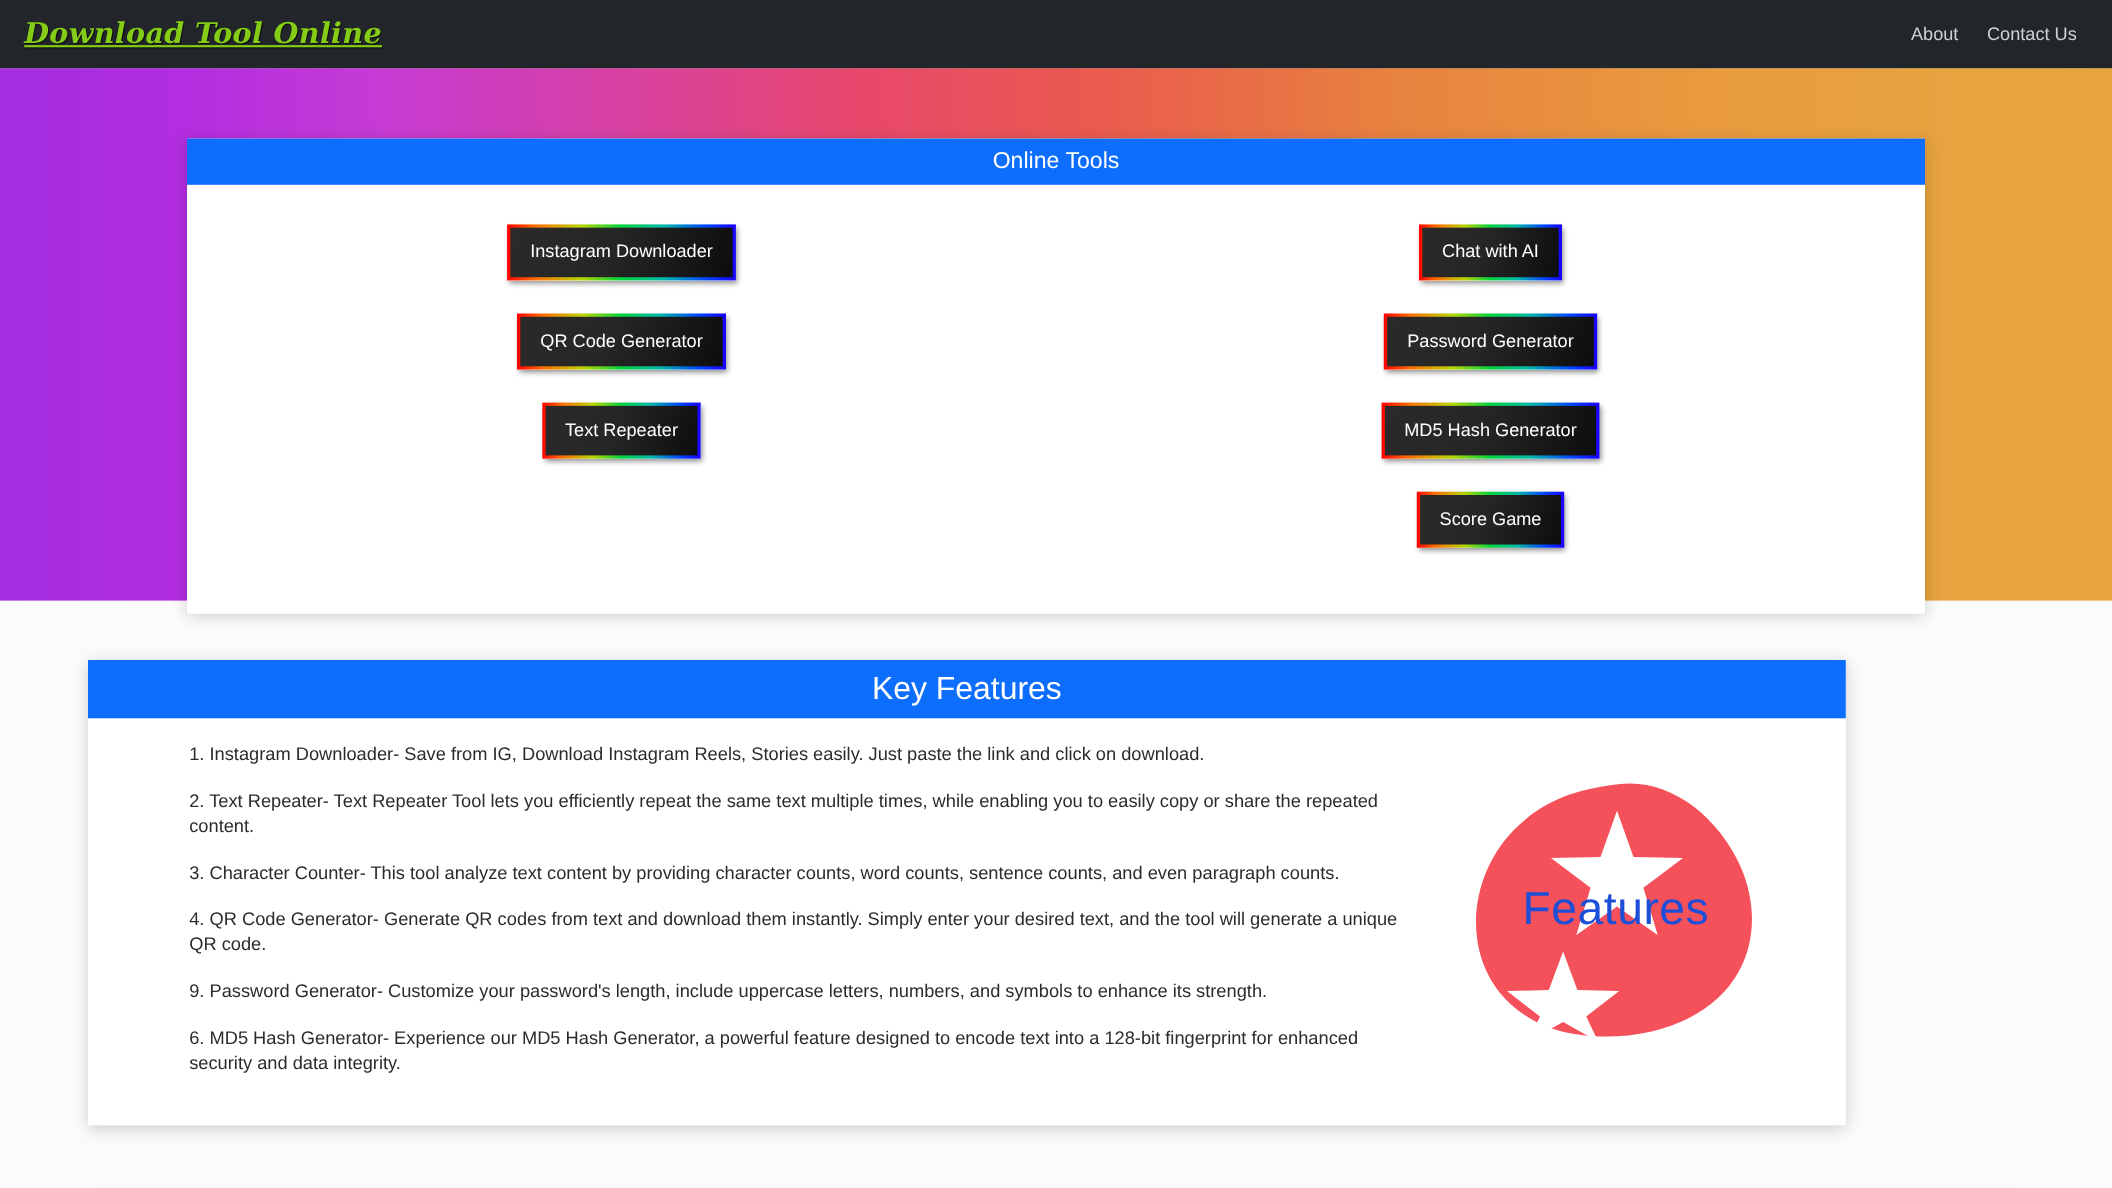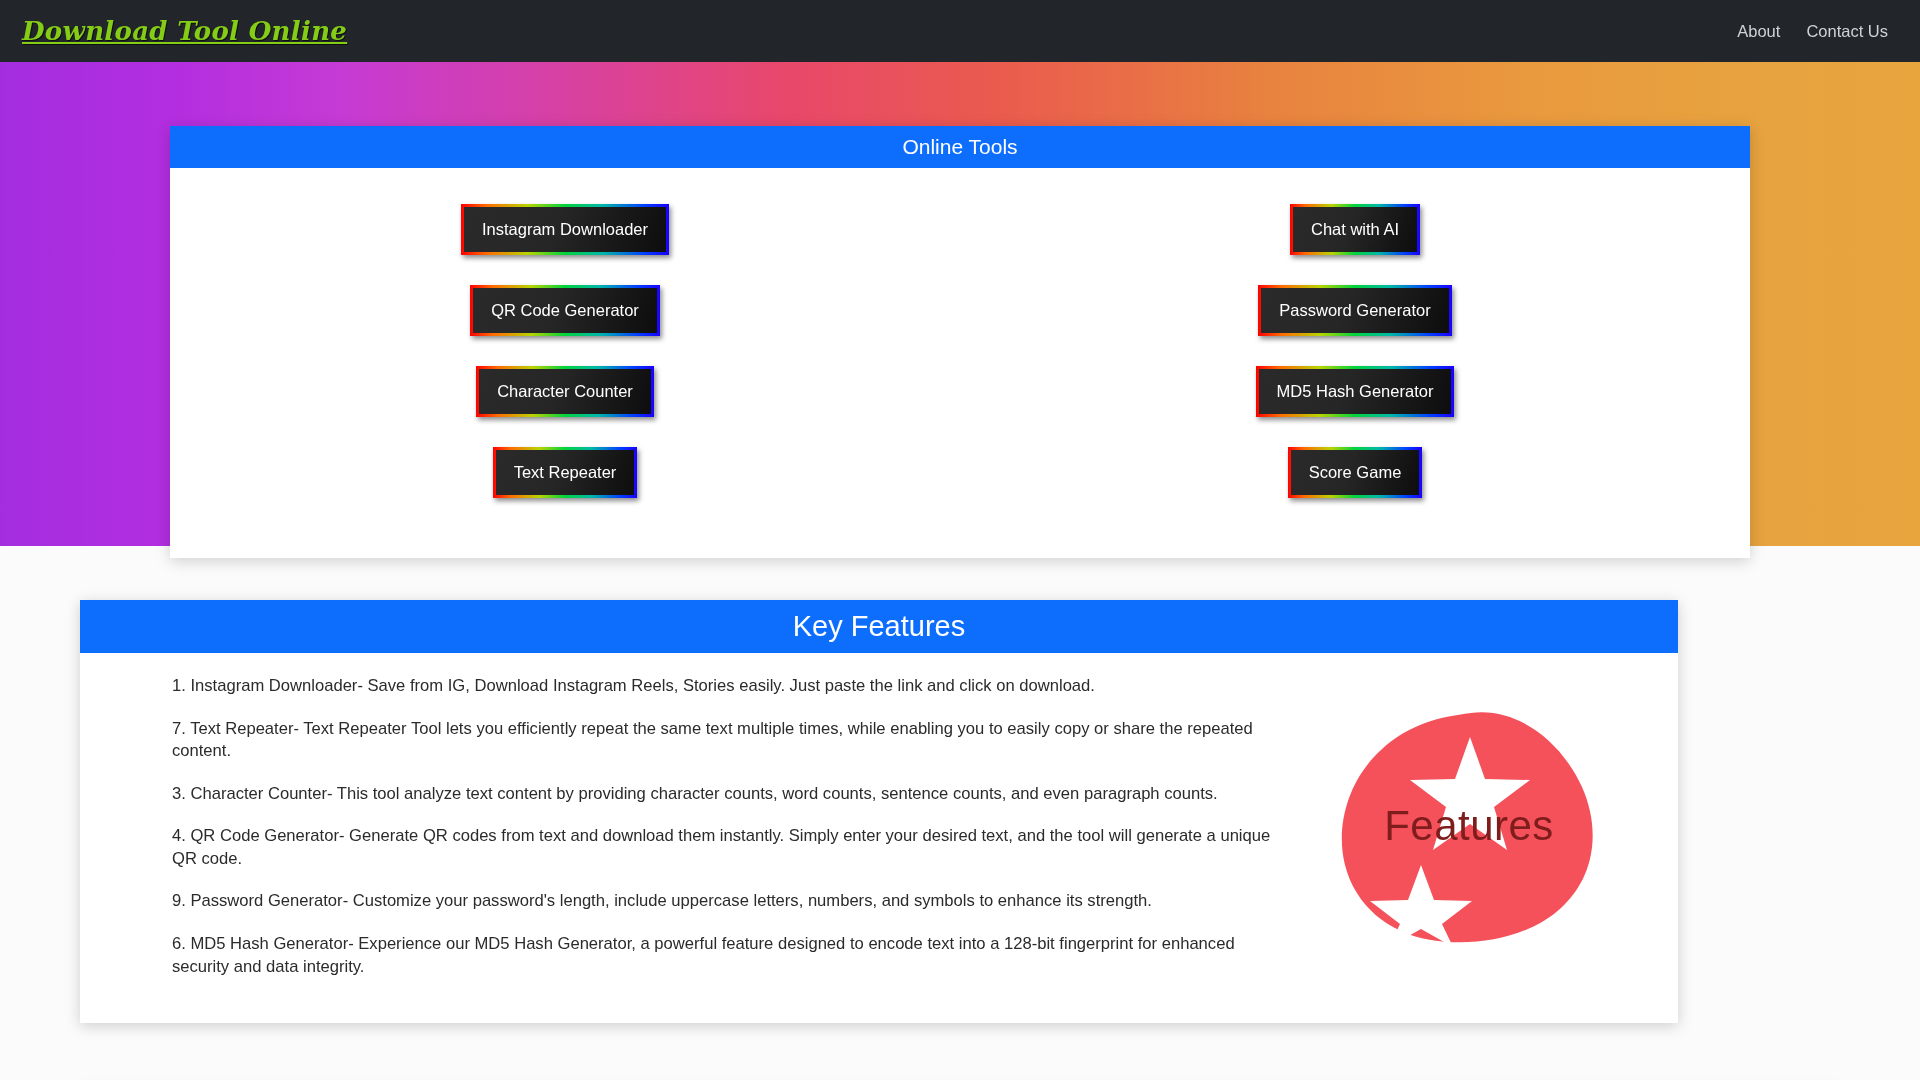--- a/index.html
+++ b/index.html
@@ -172,21 +172,21 @@
     justify-content: center;
     padding-bottom: 30px;
   }
   .blob-wrap { position: relative; width: 260px; height: 240px; }
   .blob-label {
     position: absolute;
     left: 0; right: 0;
     top: 50%;
     transform: translateY(-52%);
     text-align: center;
-    color: #7f1d1d;
+    color: #1d4ed8;
     font-size: 42px;
     font-weight: 400;
     letter-spacing: 0.5px;
     pointer-events: none;
   }
 
   
   #about-card {
     left: 80px;
     top: 1048px;
@@ -233,25 +233,20 @@
           <span class="tool-btn-inner">Instagram Downloader</span>
         </button>
       </div>
       <div class="tool-slot">
         <button class="tool-btn">
           <span class="tool-btn-inner">QR Code Generator</span>
         </button>
       </div>
       <div class="tool-slot">
         <button class="tool-btn">
-          <span class="tool-btn-inner">Character Counter</span>
-        </button>
-      </div>
-      <div class="tool-slot">
-        <button class="tool-btn">
           <span class="tool-btn-inner">Text Repeater</span>
         </button>
       </div>
     </div>
 
     <div class="tools-col">
       <div class="tool-slot">
         <button class="tool-btn">
           <span class="tool-btn-inner">Chat with AI</span>
         </button>
@@ -274,21 +269,21 @@
     </div>
 
   </div>
 </div>
 
 <div class="card" id="features-card">
   <div class="card-header">Key Features</div>
   <div class="features-body">
     <div class="features-text">
       <p>1. Instagram Downloader- Save from IG, Download Instagram Reels, Stories easily. Just paste the link and click on download.</p>
-      <p>7. Text Repeater- Text Repeater Tool lets you efficiently repeat the same text multiple times, while enabling you to easily copy or share the repeated content.</p>
+      <p>2. Text Repeater- Text Repeater Tool lets you efficiently repeat the same text multiple times, while enabling you to easily copy or share the repeated content.</p>
       <p>3. Character Counter- This tool analyze text content by providing character counts, word counts, sentence counts, and even paragraph counts.</p>
       <p>4. QR Code Generator- Generate QR codes from text and download them instantly. Simply enter your desired text, and the tool will generate a unique QR code.</p>
       <p>9. Password Generator- Customize your password's length, include uppercase letters, numbers, and symbols to enhance its strength.</p>
       <p>6. MD5 Hash Generator- Experience our MD5 Hash Generator, a powerful feature designed to encode text into a 128-bit fingerprint for enhanced security and data integrity.</p>
     </div>
     <div class="features-art">
       <div class="blob-wrap">
         <svg width="260" height="240" viewBox="0 0 260 240">
           <path d="M132 6 C178 0 222 34 243 80 C262 123 256 170 222 201 C188 232 134 240 92 233
                    C49 226 16 198 6 158 C-4 118 10 72 42 43 C70 17 100 10 132 6 Z" fill="#f5515b"></path>

